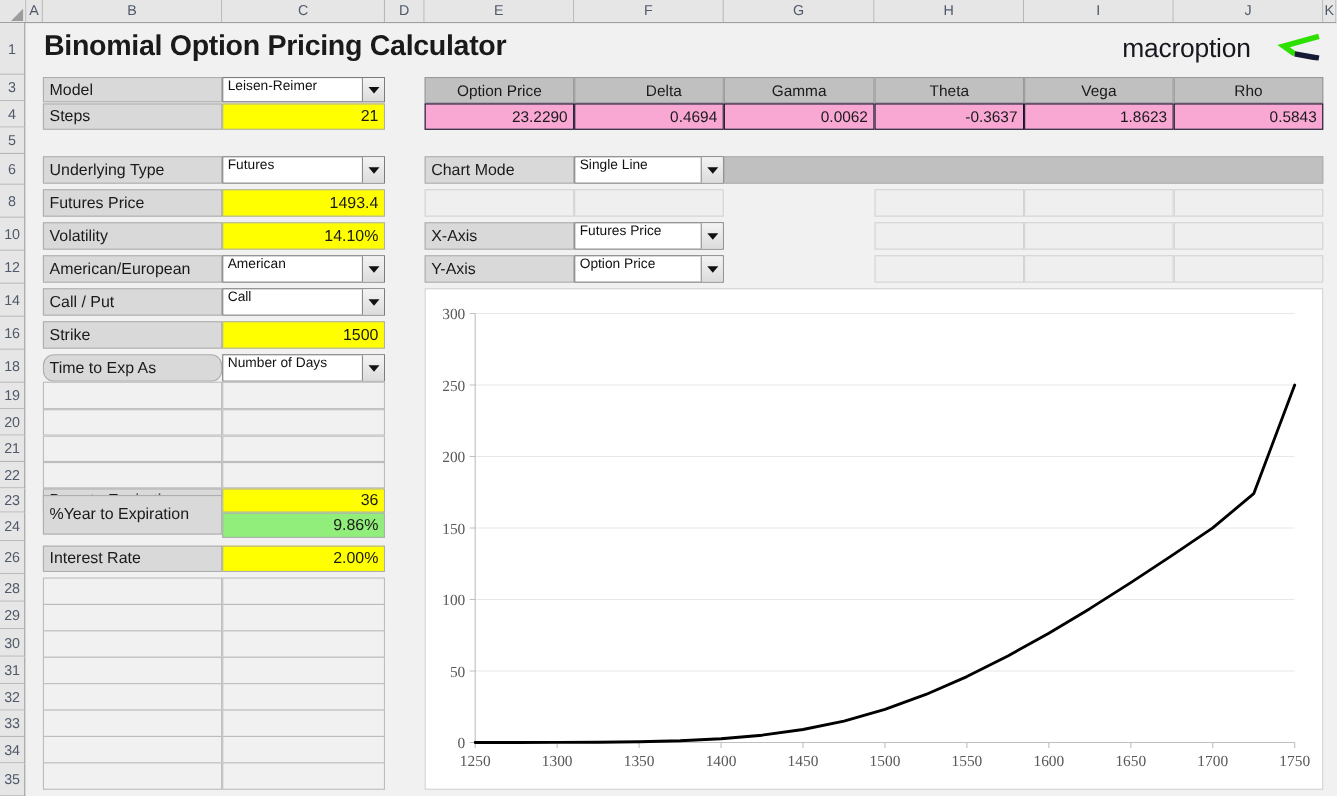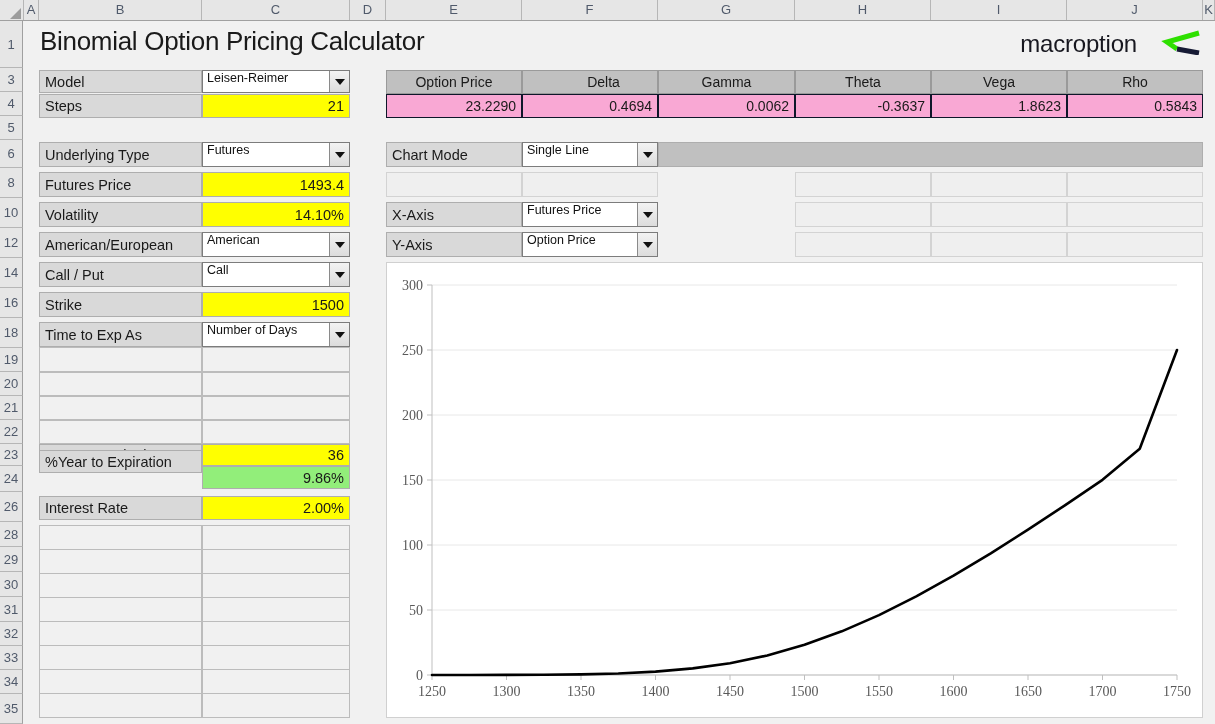--- a/index.html
+++ b/index.html
@@ -118,21 +118,21 @@
     border-left: 5px solid transparent;
     border-right: 5px solid transparent;
     border-top: 6px solid #111;
     display: block;
   }
 
   
   #title {
     position: absolute;
     left: 40px; top: 26px;
-    font-size: 26px; font-weight: normal;
+    font-size: 26px; font-weight: bold;
     color: #1a1a1a;
     letter-spacing: -0.3px;
   }
   #logo {
     position: absolute;
     right: 14px; top: 29px;
     display: flex; align-items: center; gap: 24px;
   }
   #logo .ltext {
     font-size: 24px; color: #17171f;
@@ -262,41 +262,41 @@
   <div class="combo" style="left:202px;top:262px;width:148px;height:25px;">
     <span class="ctext">Call</span>
     <span class="cbtn">
         <i></i>
       </span>
   </div>
 
   <div class="cell lbl" style="left:39px;top:292px;width:163px;height:25px;">Strike</div>
   <div class="cell val-yellow" style="left:202px;top:292px;width:148px;height:25px;">1500</div>
 
-  <div class="cell lbl" style="left:39px;top:322px;width:163px;height:25px;">Time to Exp As</div>
+  <div class="cell lbl" style="left:39px;top:322px;width:163px;height:25px;border-radius:10px;">Time to Exp As</div>
   <div class="combo" style="left:202px;top:322px;width:148px;height:25px;">
     <span class="ctext">Number of Days</span>
     <span class="cbtn">
         <i></i>
       </span>
   </div>
 
   <div class="cell blank" style="left:39px;top:347px;width:163px;height:25px;"></div>
   <div class="cell blank" style="left:202px;top:347px;width:148px;height:25px;"></div>
   <div class="cell blank" style="left:39px;top:372px;width:163px;height:24px;"></div>
   <div class="cell blank" style="left:202px;top:372px;width:148px;height:24px;"></div>
   <div class="cell blank" style="left:39px;top:396px;width:163px;height:24px;"></div>
   <div class="cell blank" style="left:202px;top:396px;width:148px;height:24px;"></div>
   <div class="cell blank" style="left:39px;top:420px;width:163px;height:24px;"></div>
   <div class="cell blank" style="left:202px;top:420px;width:148px;height:24px;"></div>
 
   <div class="cell lbl" style="left:39px;top:444px;width:163px;height:22px;">Days to Expiration</div>
   <div class="cell val-yellow" style="left:202px;top:444px;width:148px;height:22px;">36</div>
 
-  <div class="cell lbl" style="left:39px;top:450px;width:163px;height:23px;">%Year to Expiration</div>
+  <div class="cell lbl" style="left:39px;top:450px;width:163px;height:36px;">%Year to Expiration</div>
   <div class="cell val-green" style="left:202px;top:466px;width:148px;height:23px;">9.86%</div>
 
   <div class="cell lbl" style="left:39px;top:496px;width:163px;height:24px;">Interest Rate</div>
   <div class="cell val-yellow" style="left:202px;top:496px;width:148px;height:24px;">2.00%</div>
 
   <div class="cell blank" style="left:39px;top:525px;width:163px;height:25px;"></div>
   <div class="cell blank" style="left:202px;top:525px;width:148px;height:25px;"></div>
   <div class="cell blank" style="left:39px;top:549px;width:163px;height:25px;"></div>
   <div class="cell blank" style="left:202px;top:549px;width:148px;height:25px;"></div>
   <div class="cell blank" style="left:39px;top:573px;width:163px;height:25px;"></div>

